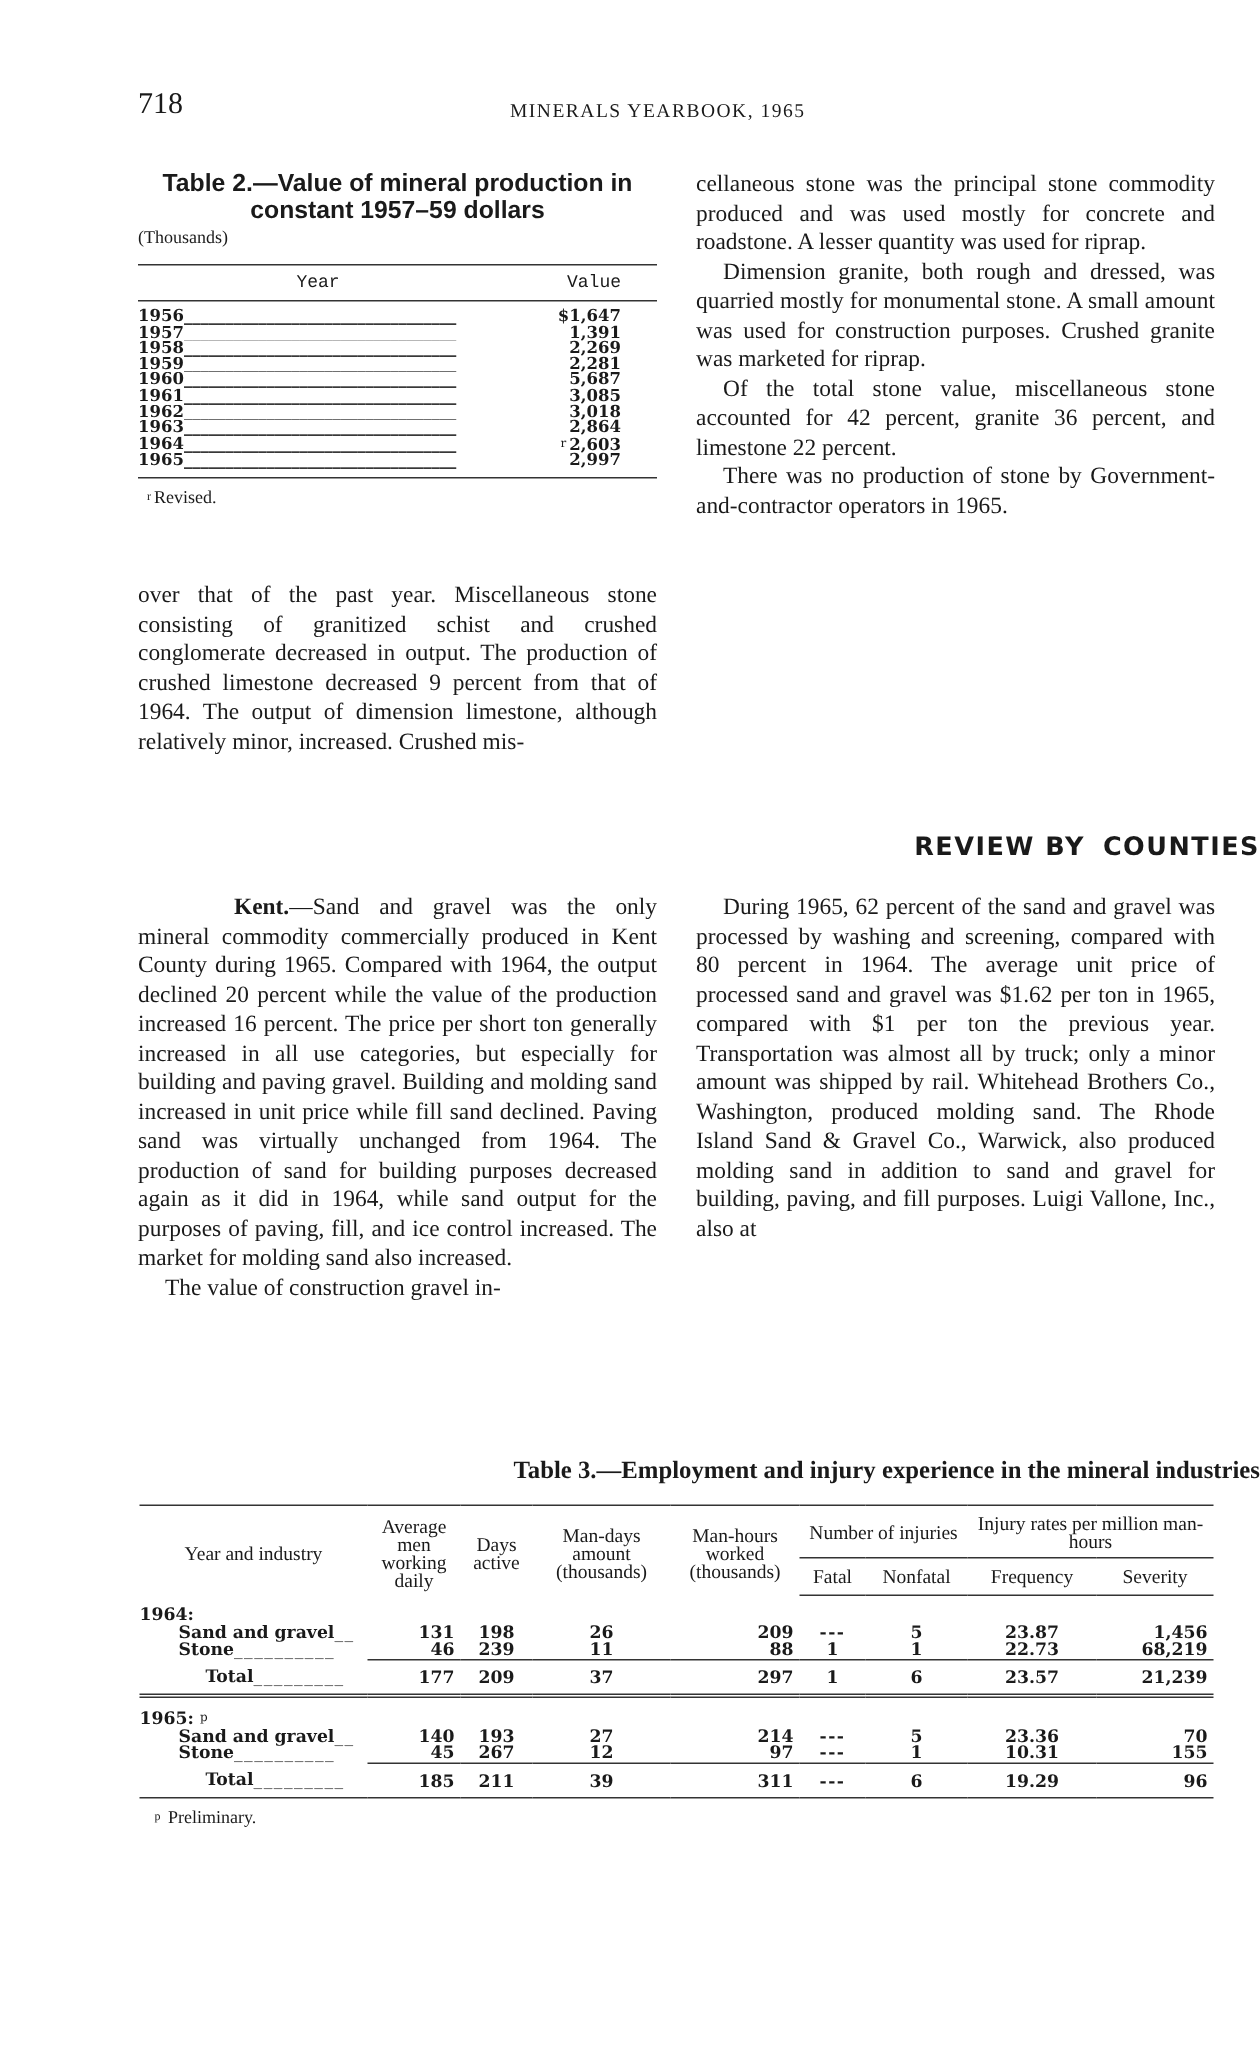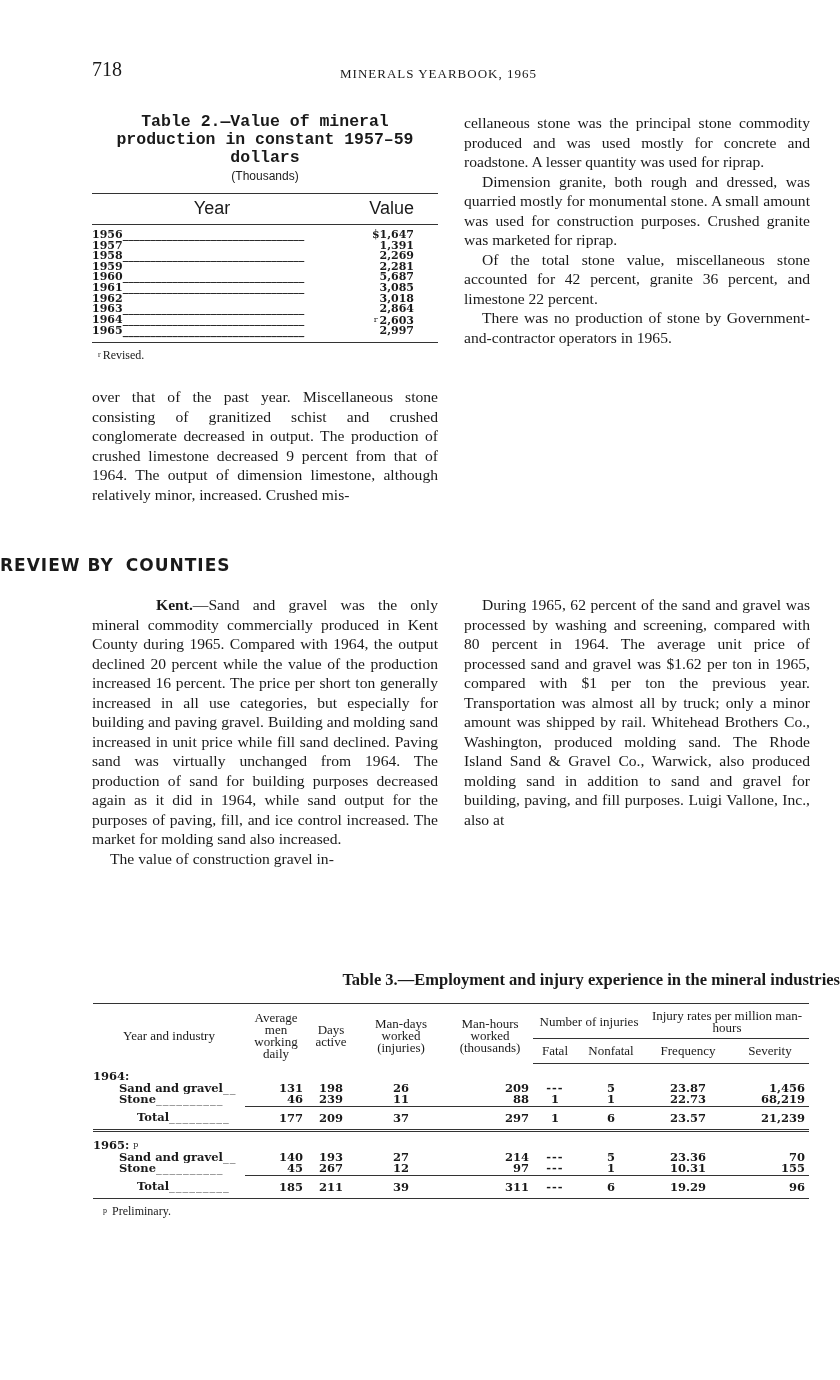--- a/index.html
+++ b/index.html
@@ -7,43 +7,43 @@
       width: 840px; height: 1380px; position: relative; overflow: hidden;
       font-family: "DejaVu Serif", "Liberation Serif", serif;
       color: #1a1a1a;
     }
     .abs { position: absolute; }
     .page-num { left: 92px; top: 58px; font-size: 20px; font-family: "Liberation Serif", serif; }
     .running-head { left: 340px; top: 66px; font-size: 13px; letter-spacing: 1px; font-family: "Liberation Serif", serif; }
 
     
     .t2 { left: 92px; top: 113px; width: 346px; }
-    .t2-title { font-family: Liberation Mono, monospace; font-weight: bold; font-size: 16.5px; text-align: center; line-height: 18px; }
-    .t2-sub { font-family: Liberation Sans, sans-serif; font-size: 12px; text-align: center; margin-top: 2px; }
+    .t2-title { font-family: Liberation Sans, sans-serif; font-weight: bold; font-size: 16.5px; text-align: center; line-height: 18px; }
+    .t2-sub { font-family: Liberation Serif, serif; font-size: 12px; margin-top: 2px; }
     .t2-table { width: 100%; border-collapse: collapse; margin-top: 10px; font-family: "DejaVu Serif", serif; font-size: 11.5px; }
-    .t2-table th { font-weight: normal; font-family: Liberation Sans, sans-serif; font-size: 18px; padding: 4px 0 5px; border-top: 1.5px solid #333; border-bottom: 1.5px solid #333; }
+    .t2-table th { font-weight: normal; font-family: Liberation Mono, monospace; font-size: 12px; padding: 4px 0 5px; border-top: 1.5px solid #333; border-bottom: 1.5px solid #333; }
     .t2-table td { padding: 0; line-height: 10.6px; font-weight: bold; font-size: 11px; }
     .t2-table tr.first td { padding-top: 5px; }
     .t2-table tr.last td { padding-bottom: 5px; border-bottom: 1.5px solid #333; }
     .t2-table td.year { width: 240px; overflow: hidden; white-space: nowrap; }
     .t2-table td.val { text-align: right; padding-right: 24px; }
     .sup { font-size: 8px; vertical-align: 2px; font-weight: normal; margin-right: 2px; }
     .t2-foot { font-family: "Liberation Serif", serif; font-size: 12px; margin-top: 5px; margin-left: 6px; }
 
     
     .col { font-family: "Liberation Serif", serif; font-size: 15.6px; line-height: 19.5px; text-align: justify; }
     .col p { margin: 0; }
     .col p.indent { text-indent: 18px; }
     .colA { left: 92px; top: 387px; width: 346px; }
     .colB { left: 464px; top: 113px; width: 346px; }
     .colC { left: 92px; top: 595px; width: 346px; }
     .colD { left: 464px; top: 595px; width: 346px; }
     .run-in { font-weight: bold; margin-left: 46px; }
 
-    .section-head { left: 0; width: 840px; top: 555px; text-align: left; font-family: "DejaVu Sans", sans-serif; font-weight: bold; font-size: 17px; letter-spacing: 1px; }
+    .section-head { left: 0; width: 840px; top: 555px; text-align: right; font-family: "DejaVu Sans", sans-serif; font-weight: bold; font-size: 17px; letter-spacing: 1px; }
     .section-head span { margin-left: 12px; }
 
     
     .t3-title { left: 0; width: 840px; top: 970px; text-align: right; font-family: "Liberation Serif", serif; font-weight: bold; font-size: 16.5px; }
     .t3 { left: 93px; top: 1003px; width: 716px; }
     .t3 table { width: 100%; border-collapse: collapse; font-family: "DejaVu Serif", serif; font-size: 11.5px; }
     .t3 th { font-weight: normal; font-family: "Liberation Serif", serif; font-size: 13px; line-height: 12px; text-align: center; vertical-align: middle; padding: 2px 2px; }
     .t3 thead tr.r1 th { border-top: 1.5px solid #333; padding-top: 6px; }
     .t3 thead tr.r2 th { border-bottom: 1.5px solid #333; padding-bottom: 6px; padding-top: 6px; }
     .t3 th.group { border-bottom: 1px solid #333; padding-bottom: 4px; }
@@ -160,21 +160,21 @@
         <col style="width:44px">
         <col style="width:68px">
         <col style="width:86px">
         <col style="width:78px">
     </colgroup>
     <thead>
       <tr class="r1">
         <th rowspan="2">Year and industry</th>
         <th rowspan="2">Average men working daily</th>
         <th rowspan="2">Days active</th>
-        <th rowspan="2">Man-days worked (injuries)</th>
+        <th rowspan="2">Man-days amount (thousands)</th>
         <th rowspan="2">Man-hours worked (thousands)</th>
         <th colspan="2" class="group">Number of injuries</th>
         <th colspan="2" class="group">Injury rates per million man-hours</th>
       </tr>
       <tr class="r2">
         <th>Fatal</th>
         <th>Nonfatal</th>
         <th>Frequency</th>
         <th>Severity</th>
       </tr>

